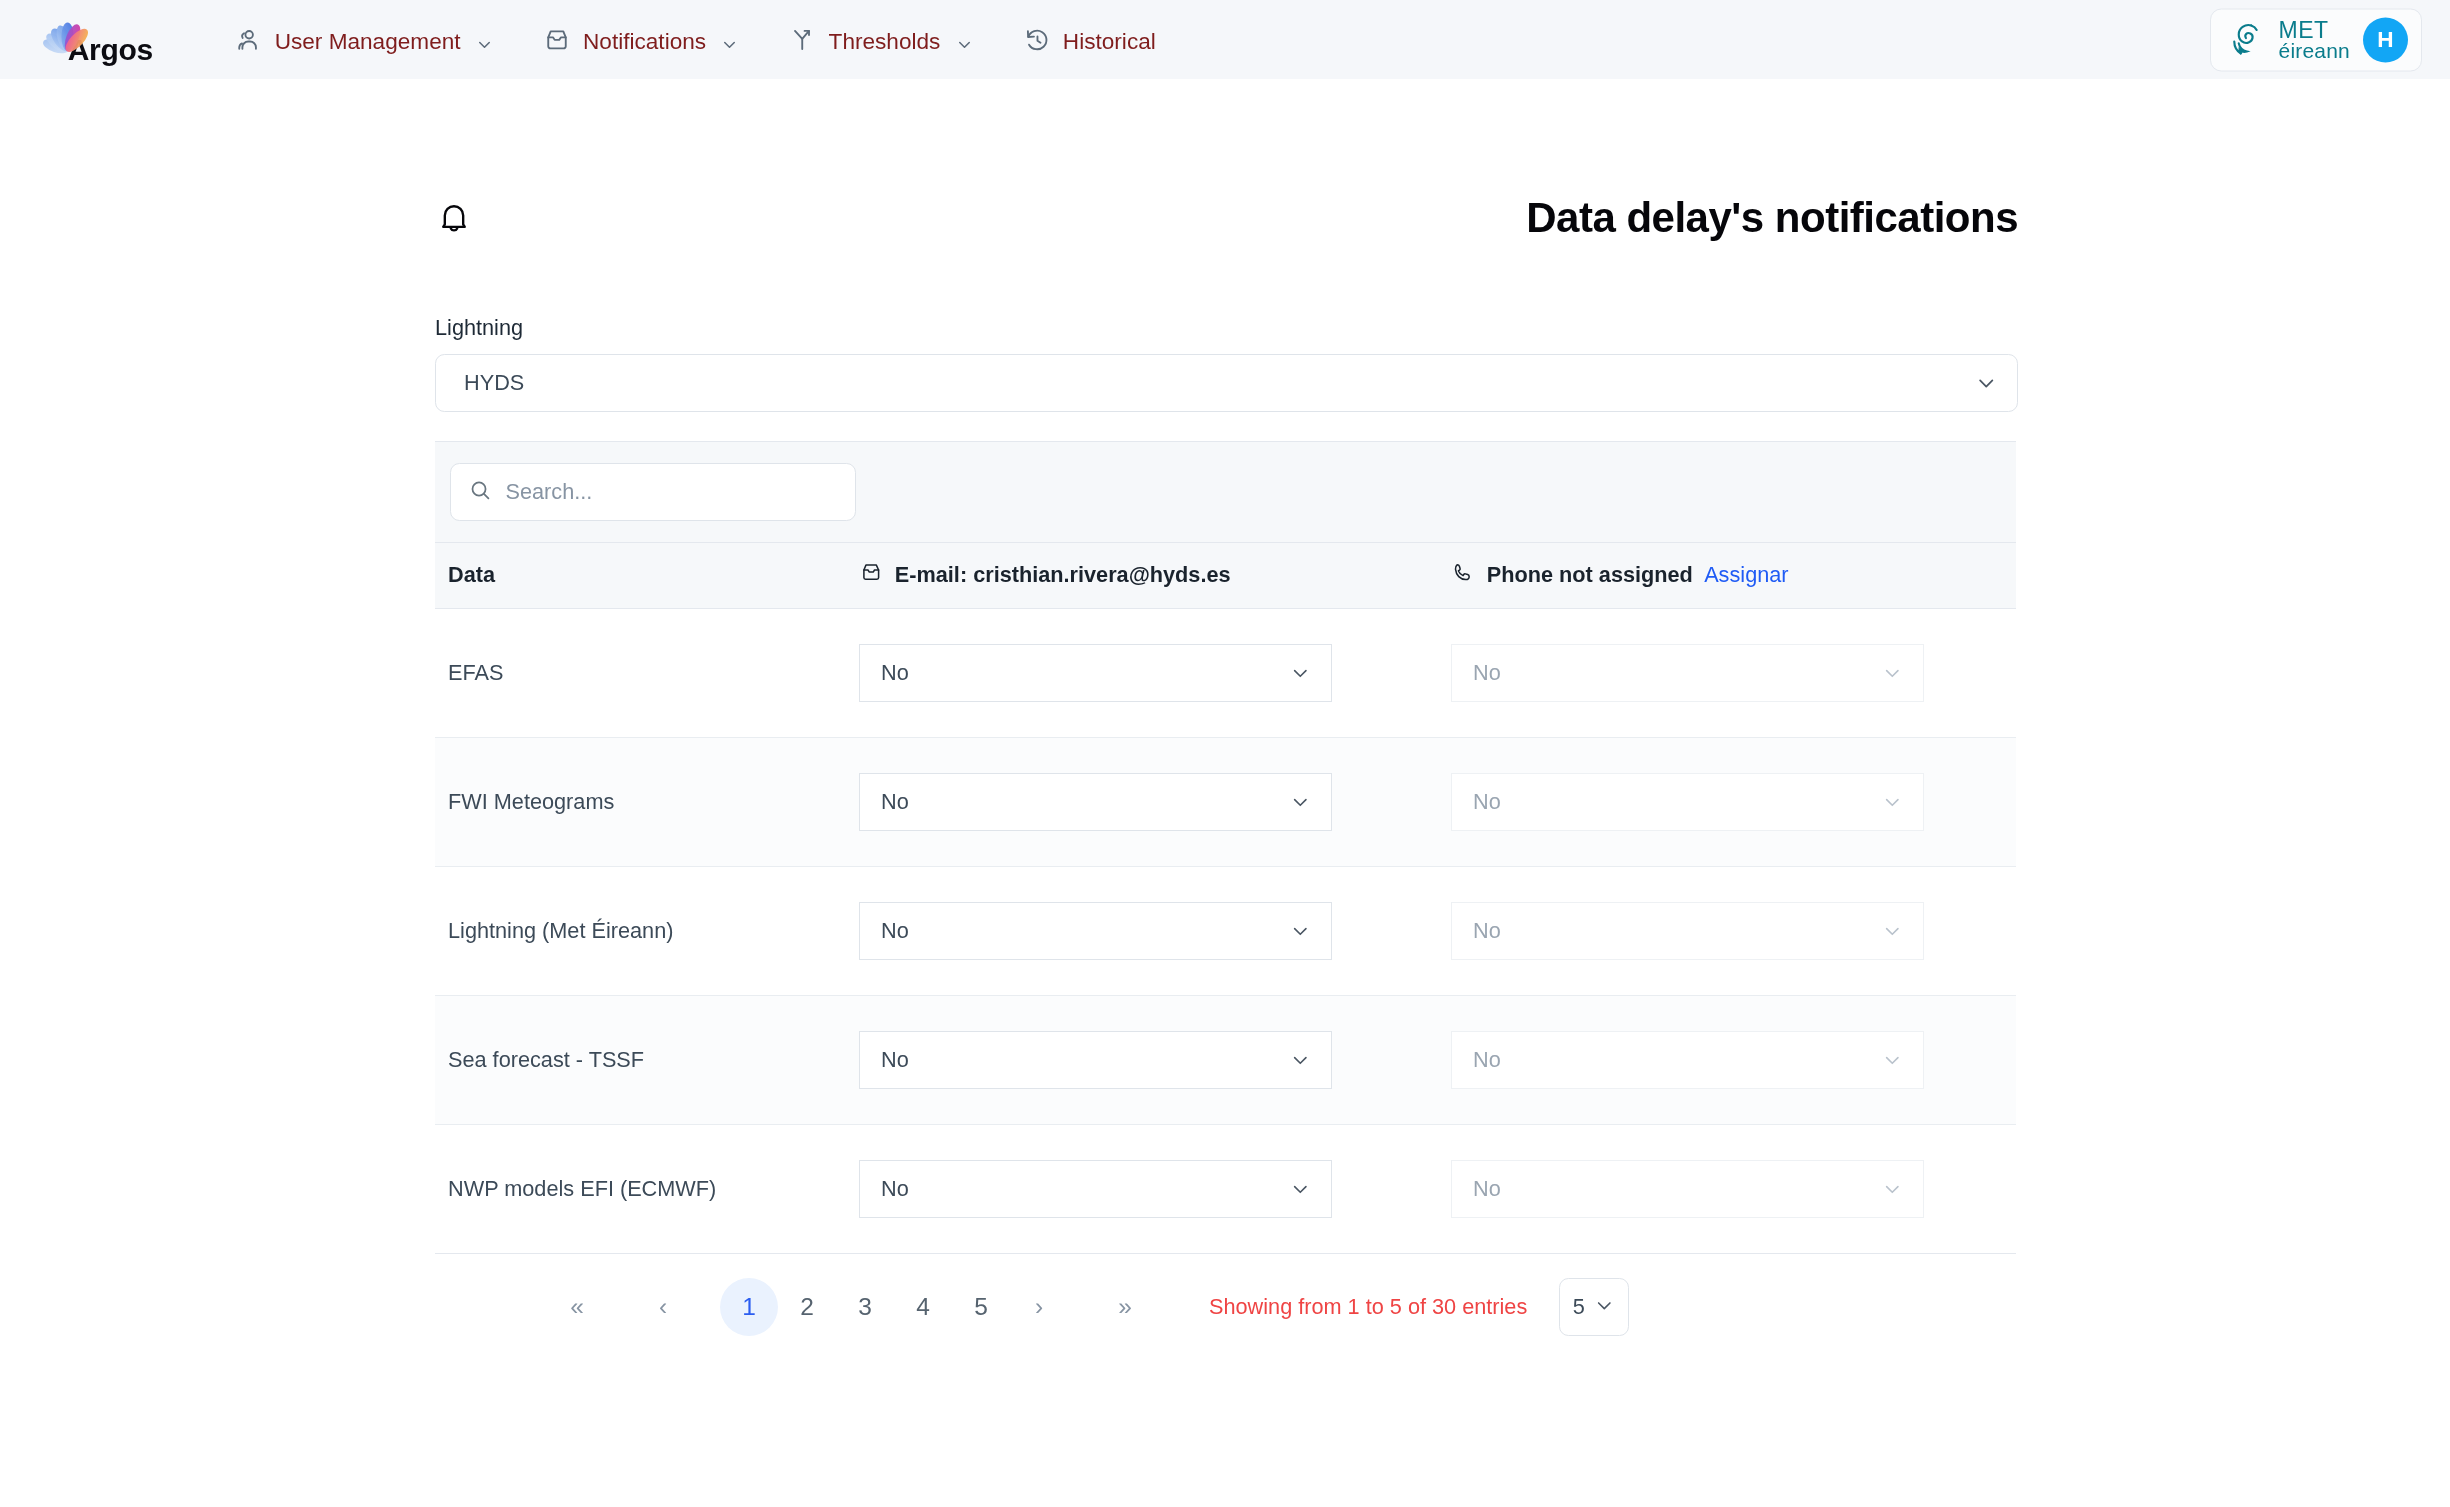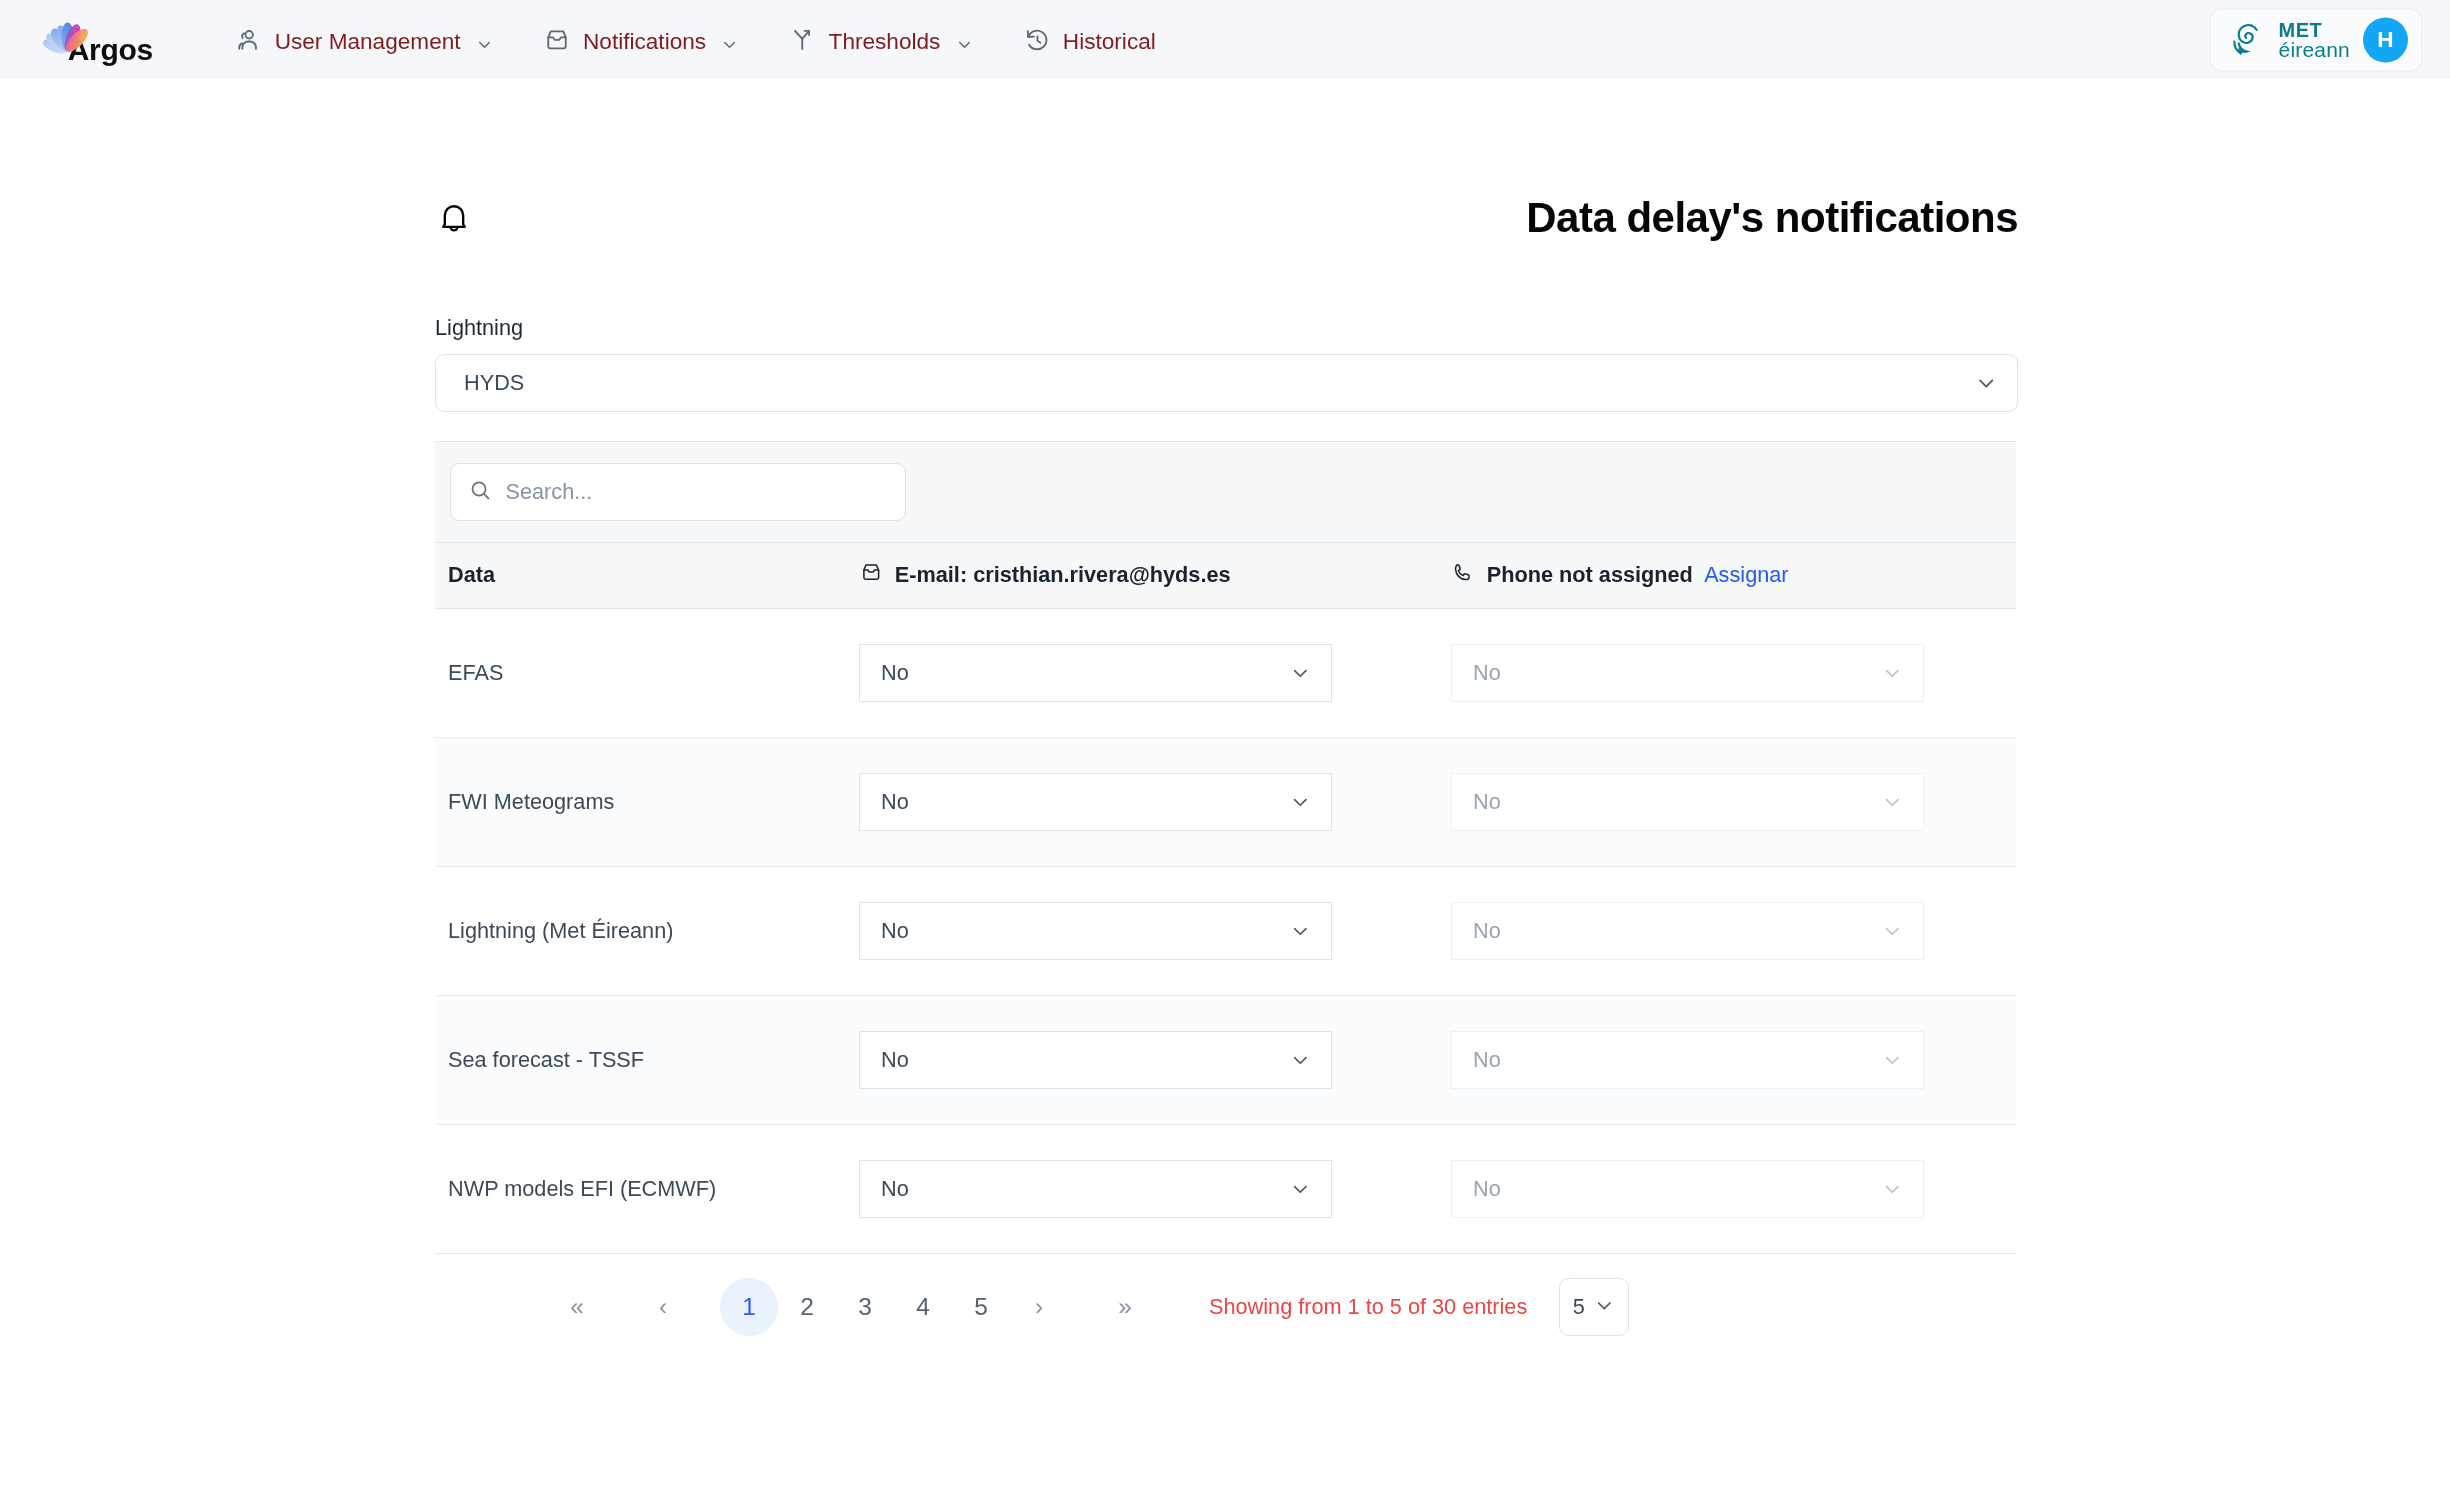--- a/index.html
+++ b/index.html
@@ -39,21 +39,21 @@
   .caret { display: flex; align-items: center; margin-left: 1.9px; }
 
   .nav-right {
     position: absolute; right: 28px; top: 50%; transform: translateY(-50%);
     display: flex; align-items: center; gap: 0;
     border: 0.9px solid #e4e8ee; border-radius: 11.3px;
     background: #fbfcfd; padding: 7.5px 13px 7.5px 17px;
   }
   .met-logo { display: flex; align-items: center; gap: 7.5px; }
   .met-words { display: flex; flex-direction: column; line-height: 0.92; color: #0a7c8c; }
-  .met-words .w1 { font-size: 20px; font-weight: bold; letter-spacing: 0.5px; }
+  .met-words .w1 { font-size: 23px; font-weight: normal; letter-spacing: 0.5px; }
   .met-words .w2 { font-size: 21px; letter-spacing: 0.2px; }
   .avatar {
     width: 45px; height: 45px; border-radius: 50%;
     background: #12a6f5; color: #fff;
     display: flex; align-items: center; justify-content: center;
     font-size: 22.6px; font-weight: 600; margin-left: 13px;
     cursor: pointer;
   }
 
   
@@ -84,21 +84,21 @@
   .username-select { width: 1583px; }
 
   
   .card { margin-top: 29px; width: 1581px; }
   .search-row {
     background: #f6f8fa;
     border-top: 0.9px solid #e4e8ee;
     padding: 21px 0 21px 15px;
   }
   .search-wrap {
-    width: 456px; height: 58px;
+    width: 406px; height: 58px;
     border: 0.9px solid #dfe4ea; border-radius: 9.4px; background: #fff;
     display: flex; align-items: center; gap: 13px; padding: 0 17px;
   }
   .search-wrap input {
     border: 0; outline: 0; font-size: 21.7px; color: #3c4a58;
     background: transparent; width: 100%; font-family: inherit;
   }
   .search-wrap input::placeholder { color: #8794a3; }
 
   table { width: 100%; border-collapse: collapse; table-layout: fixed; }

